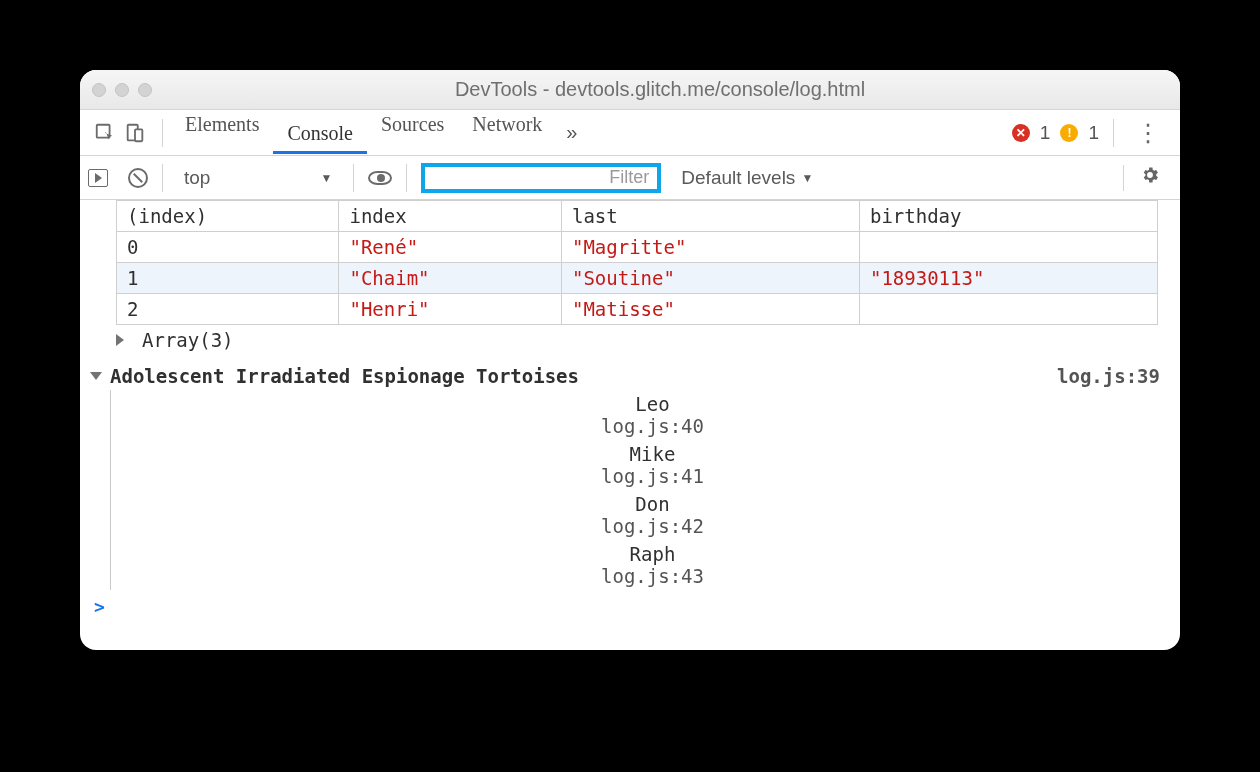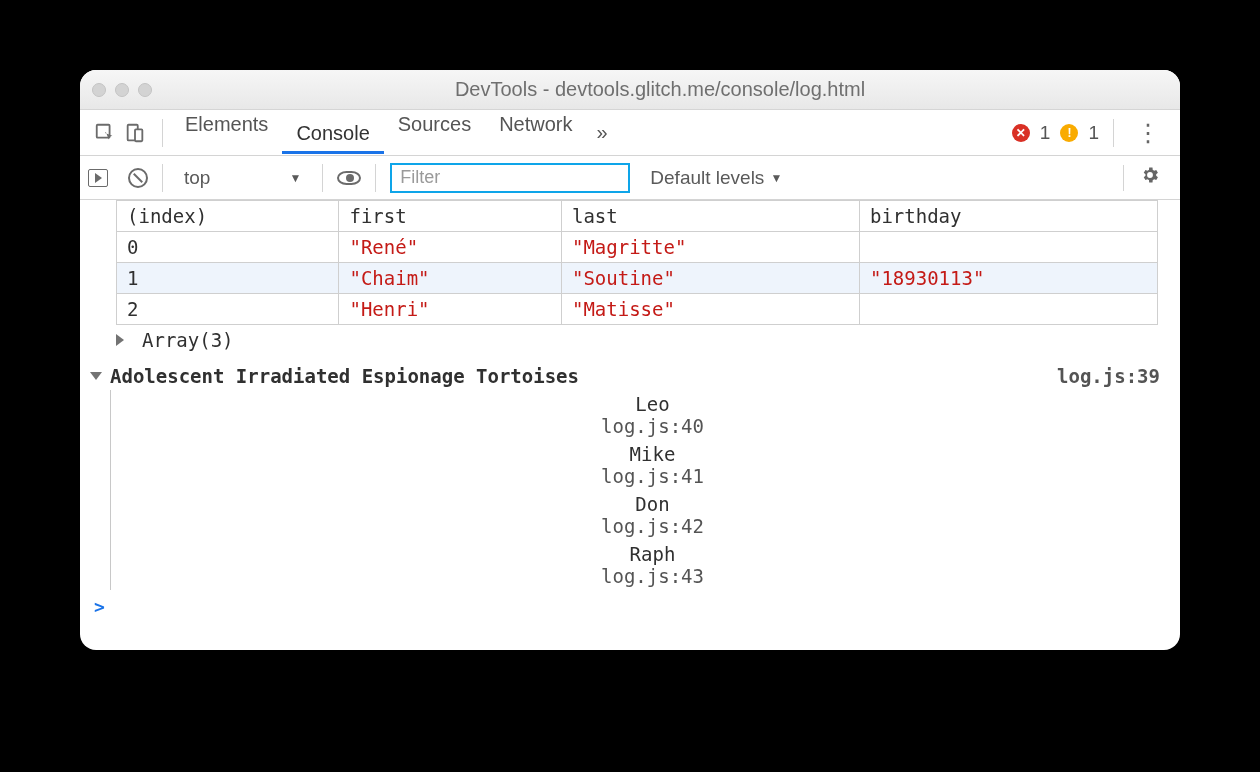--- a/index.html
+++ b/index.html
@@ -32,44 +32,44 @@
   .tabs {
     display:flex; align-items:center;
     height:46px;
     border-bottom:1px solid #d4d4d4;
     font-size:20px; color:#555;
     padding:0 6px;
   }
   .tabs .left-icons { display:flex; align-items:center; gap:8px; padding:0 8px; }
   .icon { color:#6b6b6b; display:inline-flex; align-items:center; justify-content:center; }
   .divider { width:1px; height:28px; background:#d4d4d4; margin:0 8px; }
-  .tab { padding:10px 14px 26px; cursor:pointer; }
+  .tab { padding:10px 14px 26px; cursor:pointer;font-family:Liberation Serif, serif; }
   .tab.active { color:#333; border-bottom:3px solid #1a73e8; padding-bottom:6px; }
   .more-tabs { padding:0 10px; color:#555; font-size:20px; }
   .spacer { flex:1; }
   .status-counts { display:flex; align-items:center; gap:10px; font-size:19px; color:#555; padding-right:6px;}
   .badge { width:18px; height:18px; border-radius:50%; display:inline-flex; align-items:center; justify-content:center; font-size:12px; color:#fff; font-weight:bold;}
   .badge.err{background:#d93025;} .badge.warn{background:#f9ab00;}
   .kebab { padding:0 14px; font-size:24px; color:#666;}
   
   .toolbar {
     display:flex; align-items:center;
     height:44px;
     border-bottom:1px solid #d4d4d4;
     padding:0 8px; font-size:19px; color:#5a5a5a; gap:6px;
   }
   .toolbar .select {
-    display:flex; align-items:center; gap:79px;
+    display:flex; align-items:center; gap:110px;
     border:1px solid transparent;
     padding:3px 6px;
   }
   .tri-down { font-size:12px; color:#5a5a5a; }
   .filter-input {
     width:240px; height:30px; font-size:18px; padding:2px 8px;
-    border:2px solid #0ea5e9; background:#fff; color:#333;
+    border:4px solid #0ea5e9; background:#fff; color:#333;text-align:right;
   }
   .filter-input::placeholder{color:#9a9a9a;}
   .levels { margin-left:14px; display:flex; align-items:center; gap:6px;}
   .gear { margin-left:auto; padding-right:12px; font-size:22px; color:#666; border-left:1px solid #d4d4d4; padding-left:16px;}
   
   .console-body { flex:1; overflow:auto; font-family: Menlo, Consolas, monospace; font-size:19px; color:#303030;}
   .ctable { border-collapse:collapse; margin:0 0 2px 36px; width:calc(100% - 58px);}
   .ctable th, .ctable td { border:1px solid #cfcfcf; padding:4px 10px; text-align:left; font-weight:normal;}
   .ctable th { background:#fff; color:#303030;}
   .ctable tr.hl td { background:#eef4fc;}
@@ -159,21 +159,21 @@
           <path d="M19.4 13a7.8 7.8 0 000-2l2.1-1.6-2-3.5-2.5 1a7.7 7.7 0 00-1.7-1L15 3h-4l-.3 2.9a7.7 7.7 0 00-1.7 1l-2.5-1-2 3.5L6.6 11a7.8 7.8 0 000 2l-2.1 1.6 2 3.5 2.5-1a7.7 7.7 0 001.7 1L11 21h4l.3-2.9a7.7 7.7 0 001.7-1l2.5 1 2-3.5zM12 15.5A3.5 3.5 0 1115.5 12 3.5 3.5 0 0112 15.5z"></path>
         </svg>
     </span>
   </div>
 
   <div class="console-body">
     <table class="ctable">
       <thead>
           <tr>
         <th>(index)</th>
-        <th>first</th>
+        <th>index</th>
         <th>last</th>
         <th>birthday</th>
       </tr>
         </thead>
       <tbody>
         <tr>
           <td>0</td>
           <td class="str">"René"</td>
           <td class="str">"Magritte"</td>
           <td class="str"></td>

